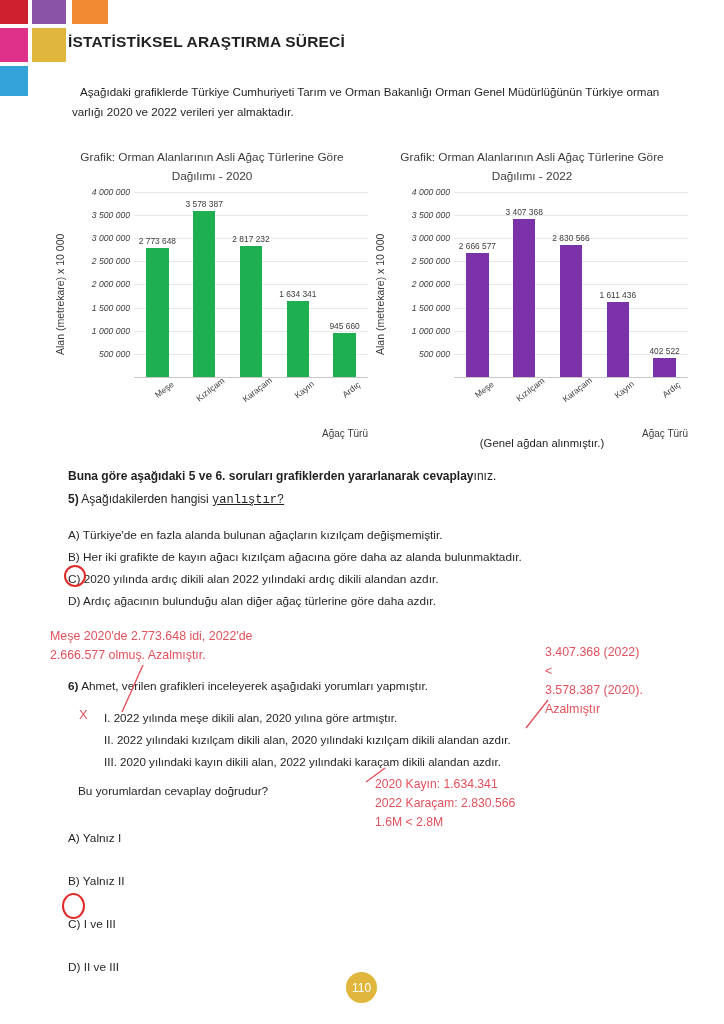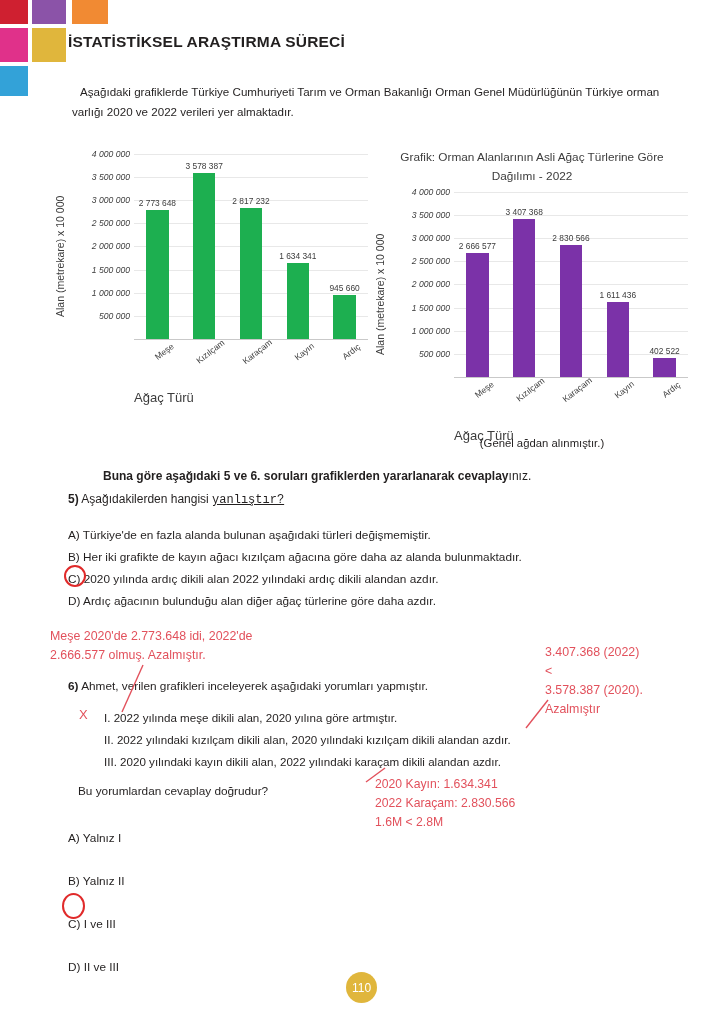--- a/index.html
+++ b/index.html
@@ -78,31 +78,31 @@
     position: absolute; left: 82px; right: 4px; top: 188px; height: 40px;
     display: flex; justify-content: space-around;
   }
   .xtick {
     width: 17%; font-size: 8.6px; color: #3c3c3c;
     transform: rotate(-38deg); transform-origin: 60% 0%;
     text-align: center; white-space: nowrap; padding-top: 4px;
   }
   .xlabel {
     position: absolute; left: 82px; right: 4px; top: 236px;
-    text-align: left; font-size: 13px; color: #3c3c3c;
+    text-align: right; font-size: 10px; color: #3c3c3c;
   }
   .source-note {
     position: absolute; left: 392px; top: 437px; width: 300px;
     text-align: center; font-size: 11.3px; color: #221f1f;
   }
 
   
   .lead {
     position: absolute; left: 68px; top: 469px; width: 600px;
-    font-size: 12px; font-weight: bold; margin-left: 35px;
+    font-size: 12px; font-weight: bold;
   }
   .lead .thin { font-weight: normal; }
   .q5 { position: absolute; left: 68px; top: 492px; font-size: 12px; }
   .q5 b { font-weight: bold; }
   .q5 u { text-decoration: underline; font-family: Liberation Mono, monospace; }
 
   .choices5 { position: absolute; left: 68px; top: 524px; width: 620px; font-size: 11.8px; }
   .choices5 .ch { line-height: 22px; white-space: nowrap; }
 
   .q6 { position: absolute; left: 68px; top: 679px; font-size: 11.8px; }
@@ -156,20 +156,21 @@
   </div>
 
   <div class="title-rule"></div>
   <h1 class="page-title">İSTATİSTİKSEL ARAŞTIRMA SÜRECİ</h1>
 
   <div class="intro">
     <p>Aşağıdaki grafiklerde Türkiye Cumhuriyeti Tarım ve Orman Bakanlığı Orman Genel Müdürlüğünün Türkiye orman varlığı 2020 ve 2022 verileri yer almaktadır.</p>
   </div>
 
   <div class="chart left">
+    <div class="chart-title">Grafik: Orman Alanlarının Asli Ağaç Türlerine Göre Dağılımı - 2020</div>
     <div class="plot-wrap">
       <div class="ylabel">Alan (metrekare) x 10 000</div>
       <div class="yticks">
         <div class="ytick" style="top:0px">4 000 000</div>
         <div class="ytick" style="top:23px">3 500 000</div>
         <div class="ytick" style="top:46px">3 000 000</div>
         <div class="ytick" style="top:69px">2 500 000</div>
         <div class="ytick" style="top:92px">2 000 000</div>
         <div class="ytick" style="top:116px">1 500 000</div>
         <div class="ytick" style="top:139px">1 000 000</div>
@@ -280,21 +281,21 @@
   <div class="lead">
     <span>Buna göre aşağıdaki 5 ve 6. soruları grafiklerden yararlanarak cevaplay</span><span class="thin">ınız.</span>
   </div>
 
   <div class="q5">
     <b>5)</b>
     <span>Aşağıdakilerden hangisi </span><u>yanlıştır?</u>
   </div>
 
   <div class="choices5">
-    <div class="ch">A) Türkiye'de en fazla alanda bulunan aşağıdaki türleri değişmemiştir.</div>
+    <div class="ch">A) Türkiye'de en fazla alanda bulunan ağaçların kızılçam değişmemiştir.</div>
     <div class="ch">B) Her iki grafikte de kayın ağacı kızılçam ağacına göre daha az alanda bulunmaktadır.</div>
     <div class="ch">C) 2020 yılında ardıç dikili alan 2022 yılındaki ardıç dikili alandan azdır.</div>
     <div class="ch">D) Ardıç ağacının bulunduğu alan diğer ağaç türlerine göre daha azdır.</div>
   </div>
   <div class="circle-mark circle-c"></div>
 
   <div class="q6">
     <b>6)</b>
     <span>Ahmet, verilen grafikleri inceleyerek aşağıdaki yorumları yapmıştır.</span>
   </div>

